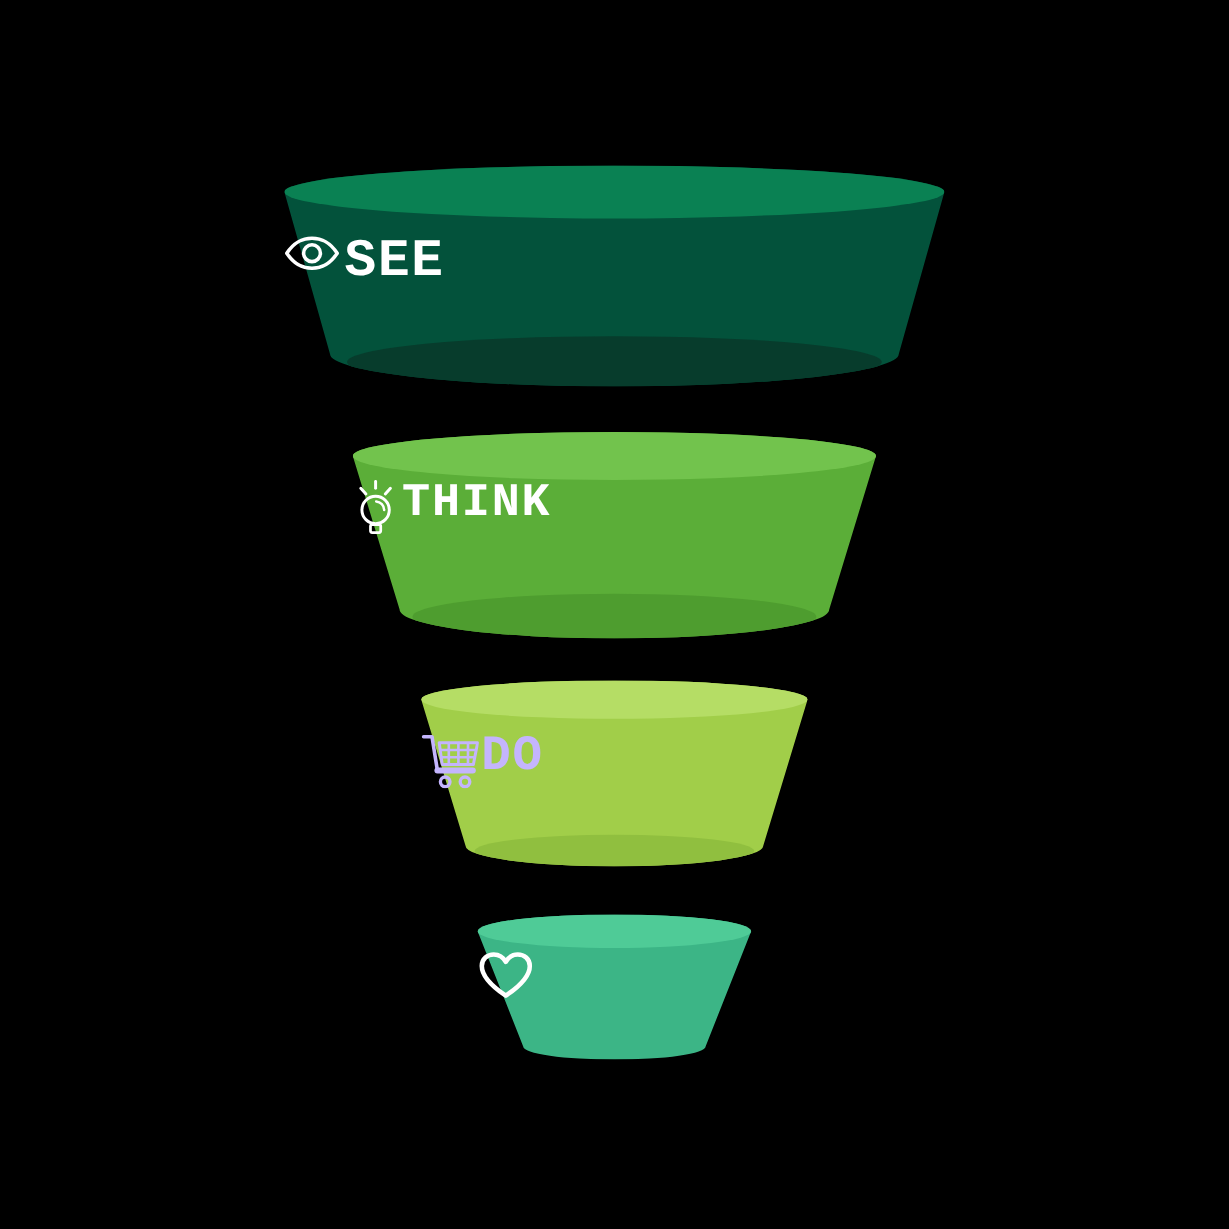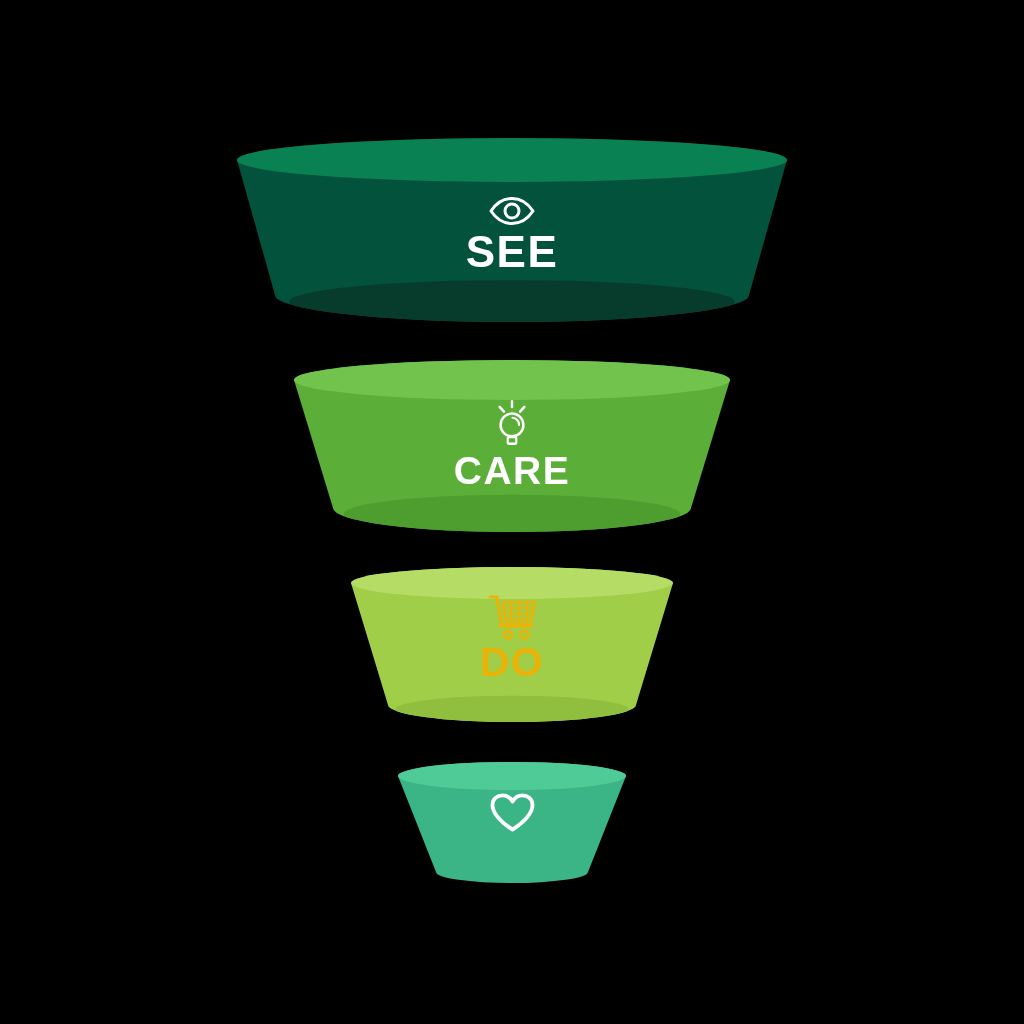--- a/index.html
+++ b/index.html
@@ -9,22 +9,23 @@
     font-family:"Liberation Sans", sans-serif;
     overflow:hidden;
   }
   #canvas{
     position:relative;width:1024px;height:1024px;background:#000;
   }
   .stage{position:absolute;}
   .shape-host, .shape-host svg{position:absolute;left:0;top:0;}
   .content{
     position:absolute;left:0;right:0;
-    display:flex;flex-direction:column;align-items:center;
+    display:flex;align-items:flex-start;
     color:#fff;
+    font-family:Liberation Mono, monospace;
   }
   .icon{display:block;line-height:0;}
   .label{
     font-weight:700;
     line-height:1;
     letter-spacing:1.5px;
     text-align:center;
   }
 </style>
 </head>
@@ -69,36 +70,36 @@
       <span class="icon">
         <svg width="38" height="48" viewBox="0 0 40 50">
           <path d="M20 1 V7" stroke="currentColor" stroke-width="2.6" stroke-linecap="round"></path>
           <path d="M7 7 L11.5 12" stroke="currentColor" stroke-width="2.6" stroke-linecap="round"></path>
           <path d="M33 7 L28.5 12" stroke="currentColor" stroke-width="2.6" stroke-linecap="round"></path>
           <circle cx="20" cy="26" r="12" fill="none" stroke="currentColor" stroke-width="2.6"></circle>
           <path d="M20.5 18.5 A 7.5 7.5 0 0 1 27.5 26" fill="none" stroke="currentColor" stroke-width="2.2" stroke-linecap="round"></path>
           <rect x="15.5" y="38.8" width="9" height="7" rx="1.5" fill="none" stroke="currentColor" stroke-width="2.4"></rect>
         </svg>
       </span>
-      <div class="label" style="font-size: 39px;">CARE</div>
+      <div class="label" style="font-size: 39px;">THINK</div>
     </div>
   </div>
 
   <div class="stage" id="stage-2" style="left: 351px; top: 567px; width: 322px; height: 155px;">
     <div class="shape-host">
         <svg width="322" height="155" viewBox="0 0 322 155">
           <path d="M0 16 L37 138 A124 17 0 0 0 285 138 L322 16 A161 16 0 0 0 0 16 Z" fill="#A1CE49"></path>
           <clipPath id="bodyclip2">
             <path d="M0 16 L37 138 A124 17 0 0 0 285 138 L322 16 A161 16 0 0 0 0 16 Z"></path>
           </clipPath>
           <ellipse cx="161" cy="142.25" rx="116.55999999999999" ry="13.600000000000001" fill="#90BF3F" clip-path="url(#bodyclip2)"></ellipse>
           <ellipse cx="161" cy="16" rx="161" ry="16" fill="#B5DD65"></ellipse>
         </svg>
       </div>
-    <div class="content" id="content-2" style="top: 27px; gap: 2px; color: #eab308;">
+    <div class="content" id="content-2" style="top: 44px; gap: 2px; color: #c4b5fd;">
       <span class="icon">
         <svg width="48" height="46" viewBox="0 0 48 46">
           <path d="M2 3 H9 L13.5 31" fill="none" stroke="currentColor" stroke-width="3" stroke-linecap="round" stroke-linejoin="round"></path>
           <path d="M15 8 H47 L43.5 26 H17.5 Z" fill="none" stroke="currentColor" stroke-width="2.5" stroke-linejoin="round"></path>
           <path d="M23 8 V26 M31 8 V26 M39 8 V26" stroke="currentColor" stroke-width="2.2"></path>
           <path d="M16.2 14 H45.8 M17.2 20 H44.6" stroke="currentColor" stroke-width="2.2"></path>
           <path d="M13.5 31 H43" stroke="currentColor" stroke-width="5" stroke-linecap="round"></path>
           <circle cx="20" cy="40.5" r="4" fill="none" stroke="currentColor" stroke-width="2.8"></circle>
           <circle cx="36.5" cy="40.5" r="4" fill="none" stroke="currentColor" stroke-width="2.8"></circle>
         </svg>

